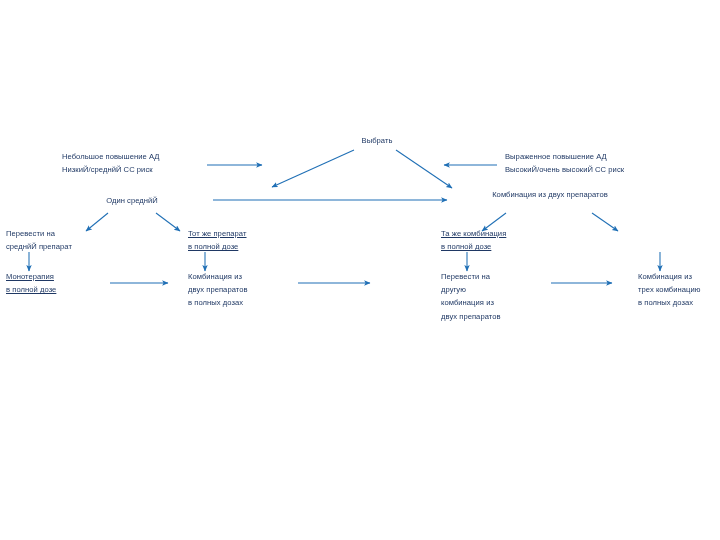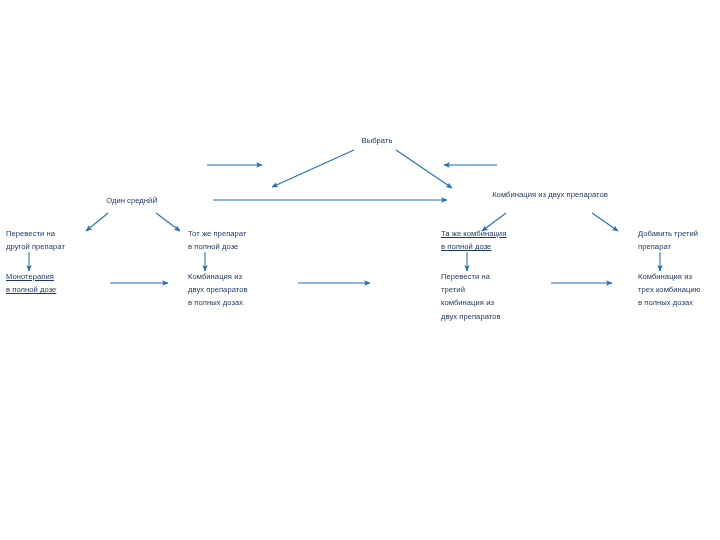--- a/index.html
+++ b/index.html
@@ -73,67 +73,71 @@
       <line x1="467" y1="252" x2="467" y2="271"></line>
       <line x1="660" y1="252" x2="660" y2="271"></line>
       <line x1="551" y1="283" x2="612" y2="283"></line>
     </g>
   </svg>
 
   <div class="node center" style="left:347px; top:134px; width:60px;">
     <span class="ln">Выбрать</span>
   </div>
 
+  <div class="node left" style="left:62px; top:150px;">
+    <span class="ln">Небольшое повышение АД</span>
+    <span class="ln">НизкиЙ/среднйЙ СС риск</span>
+  </div>
 
+  <div class="node left" style="left:505px; top:150px;">
+    <span class="ln">Выраженное повышение АД</span>
+    <span class="ln">ВысокиЙ/очень высокиЙ СС риск</span>
+  </div>
 
   <div class="node center" style="left:88px; top:194px; width:88px;">
     <span class="ln">Один среднйЙ</span>
   </div>
 
   <div class="node center" style="left:450px; top:188px; width:200px;">
     <span class="ln">Комбинация из двух препаратов</span>
   </div>
 
   <div class="node left" style="left:6px; top:227px;">
     <span class="ln">Перевести на</span>
-    <span class="ln">другой препарат</span>
+    <span class="ln">среднйЙ препарат</span>
   </div>
 
   <div class="node left" style="left:6px; top:270px;text-decoration:underline;">
     <span class="ln">Монотерапия</span>
     <span class="ln">в полной дозе</span>
   </div>
 
-  <div class="node left" style="left:188px; top:227px;">
+  <div class="node left" style="left:188px; top:227px;text-decoration:underline;">
     <span class="ln">Тот же препарат</span>
     <span class="ln">в полной дозе</span>
   </div>
 
   <div class="node left" style="left:188px; top:270px;">
     <span class="ln">Комбинация из</span>
     <span class="ln">двух препаратов</span>
     <span class="ln">в полных дозах</span>
   </div>
 
   <div class="node left" style="left:441px; top:227px;text-decoration:underline;">
     <span class="ln">Та же комбинация</span>
     <span class="ln">в полной дозе</span>
   </div>
 
   <div class="node left" style="left:441px; top:270px;">
     <span class="ln">Перевести на</span>
-    <span class="ln">третий</span>
+    <span class="ln">другую</span>
     <span class="ln">комбинация из</span>
     <span class="ln">двух препаратов</span>
   </div>
 
-  <div class="node left" style="left:638px; top:227px;">
-    <span class="ln">Добавить третий</span>
-    <span class="ln">препарат</span>
-  </div>
 
   <div class="node left" style="left:638px; top:270px;">
     <span class="ln">Комбинация из</span>
     <span class="ln">трех комбинацию</span>
     <span class="ln">в полных дозах</span>
   </div>
 
 </div>
 
 </body></html>

